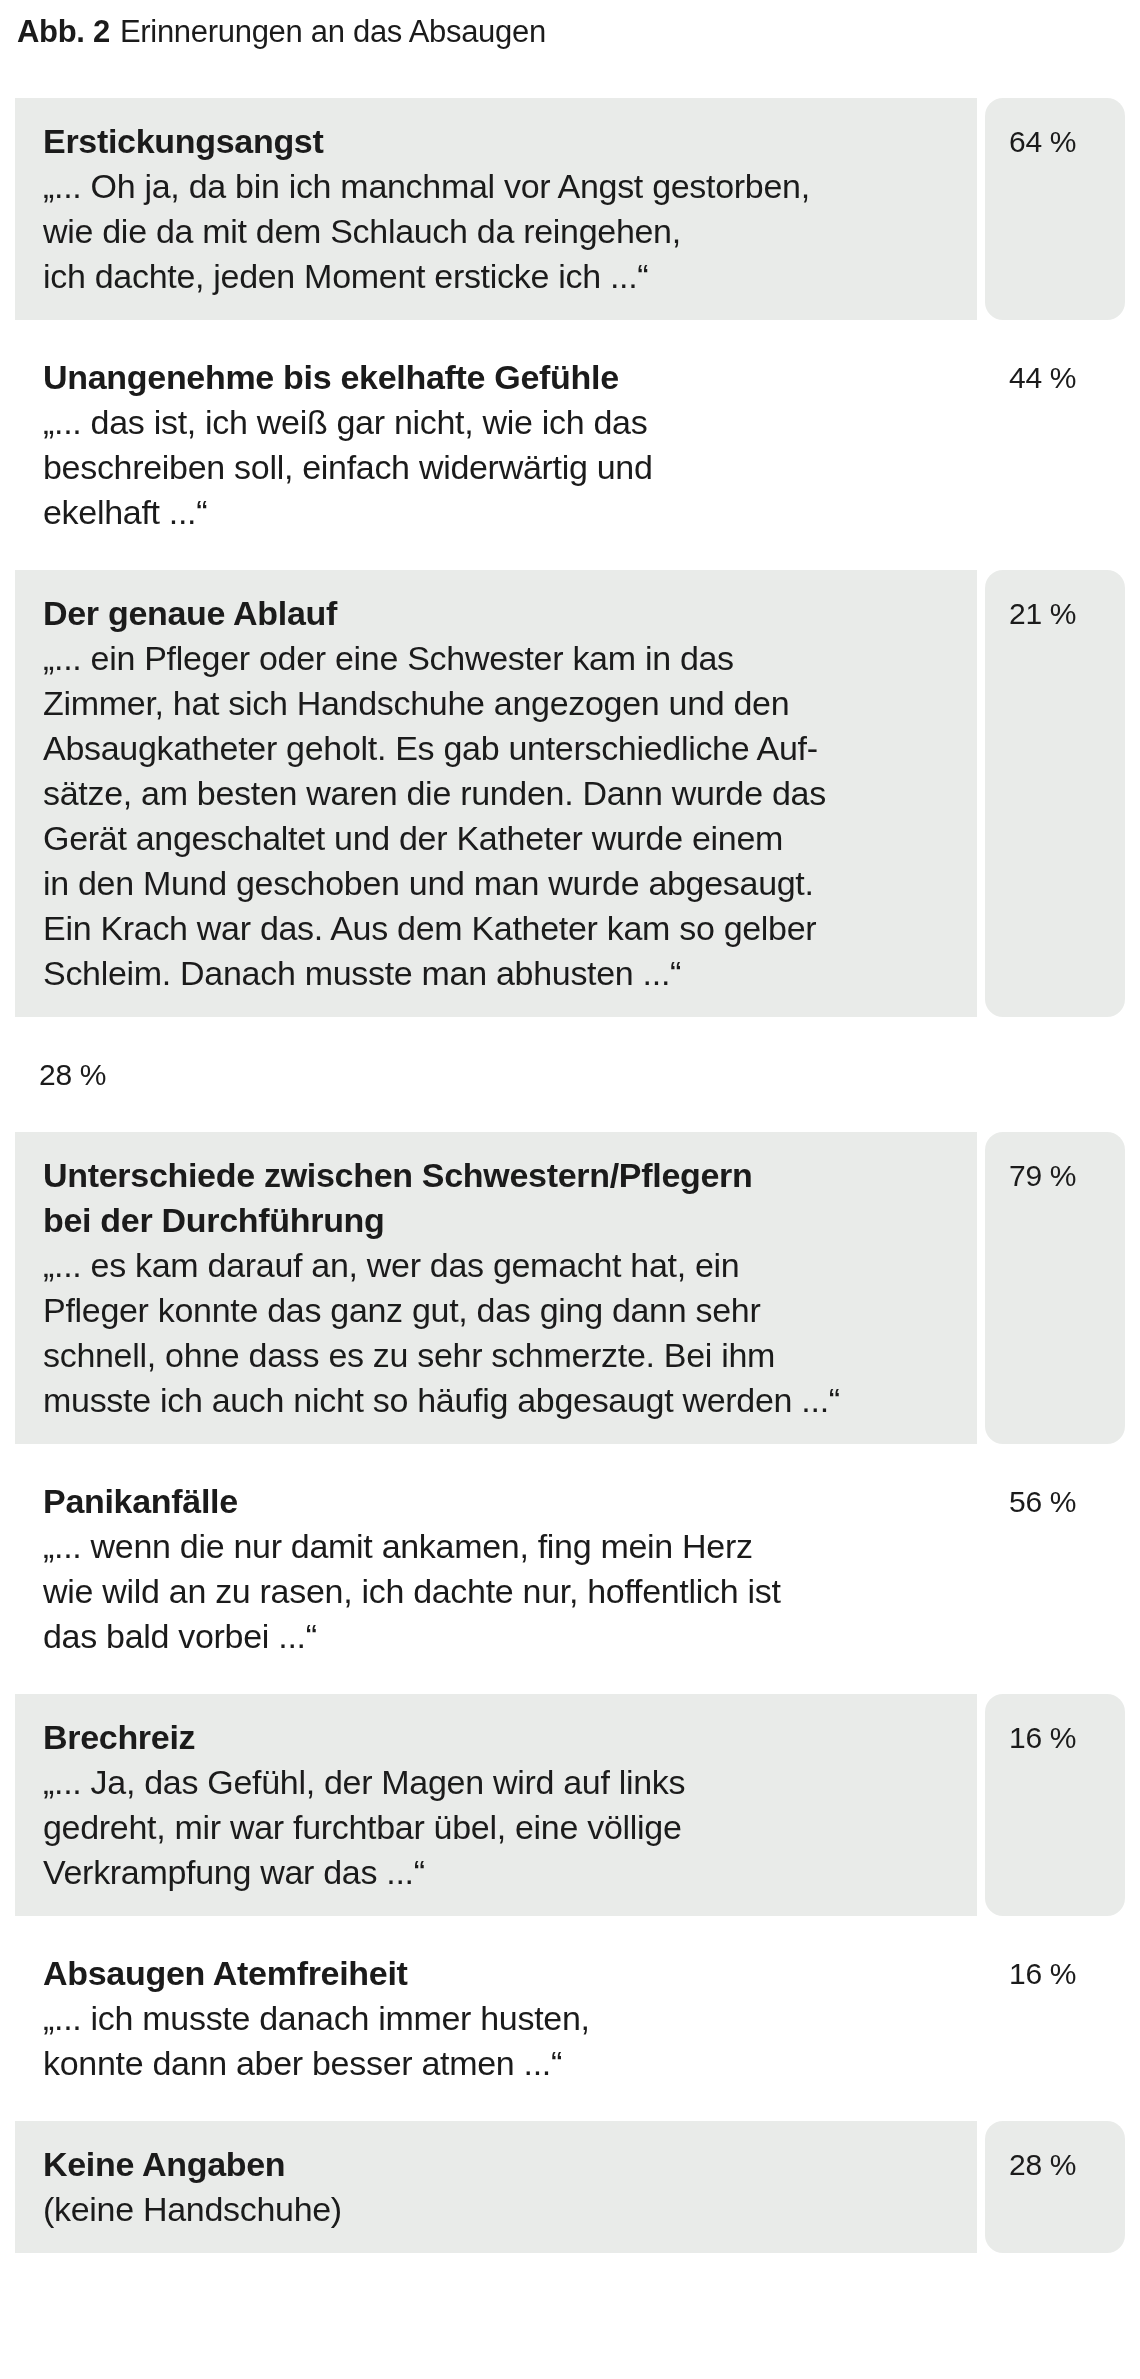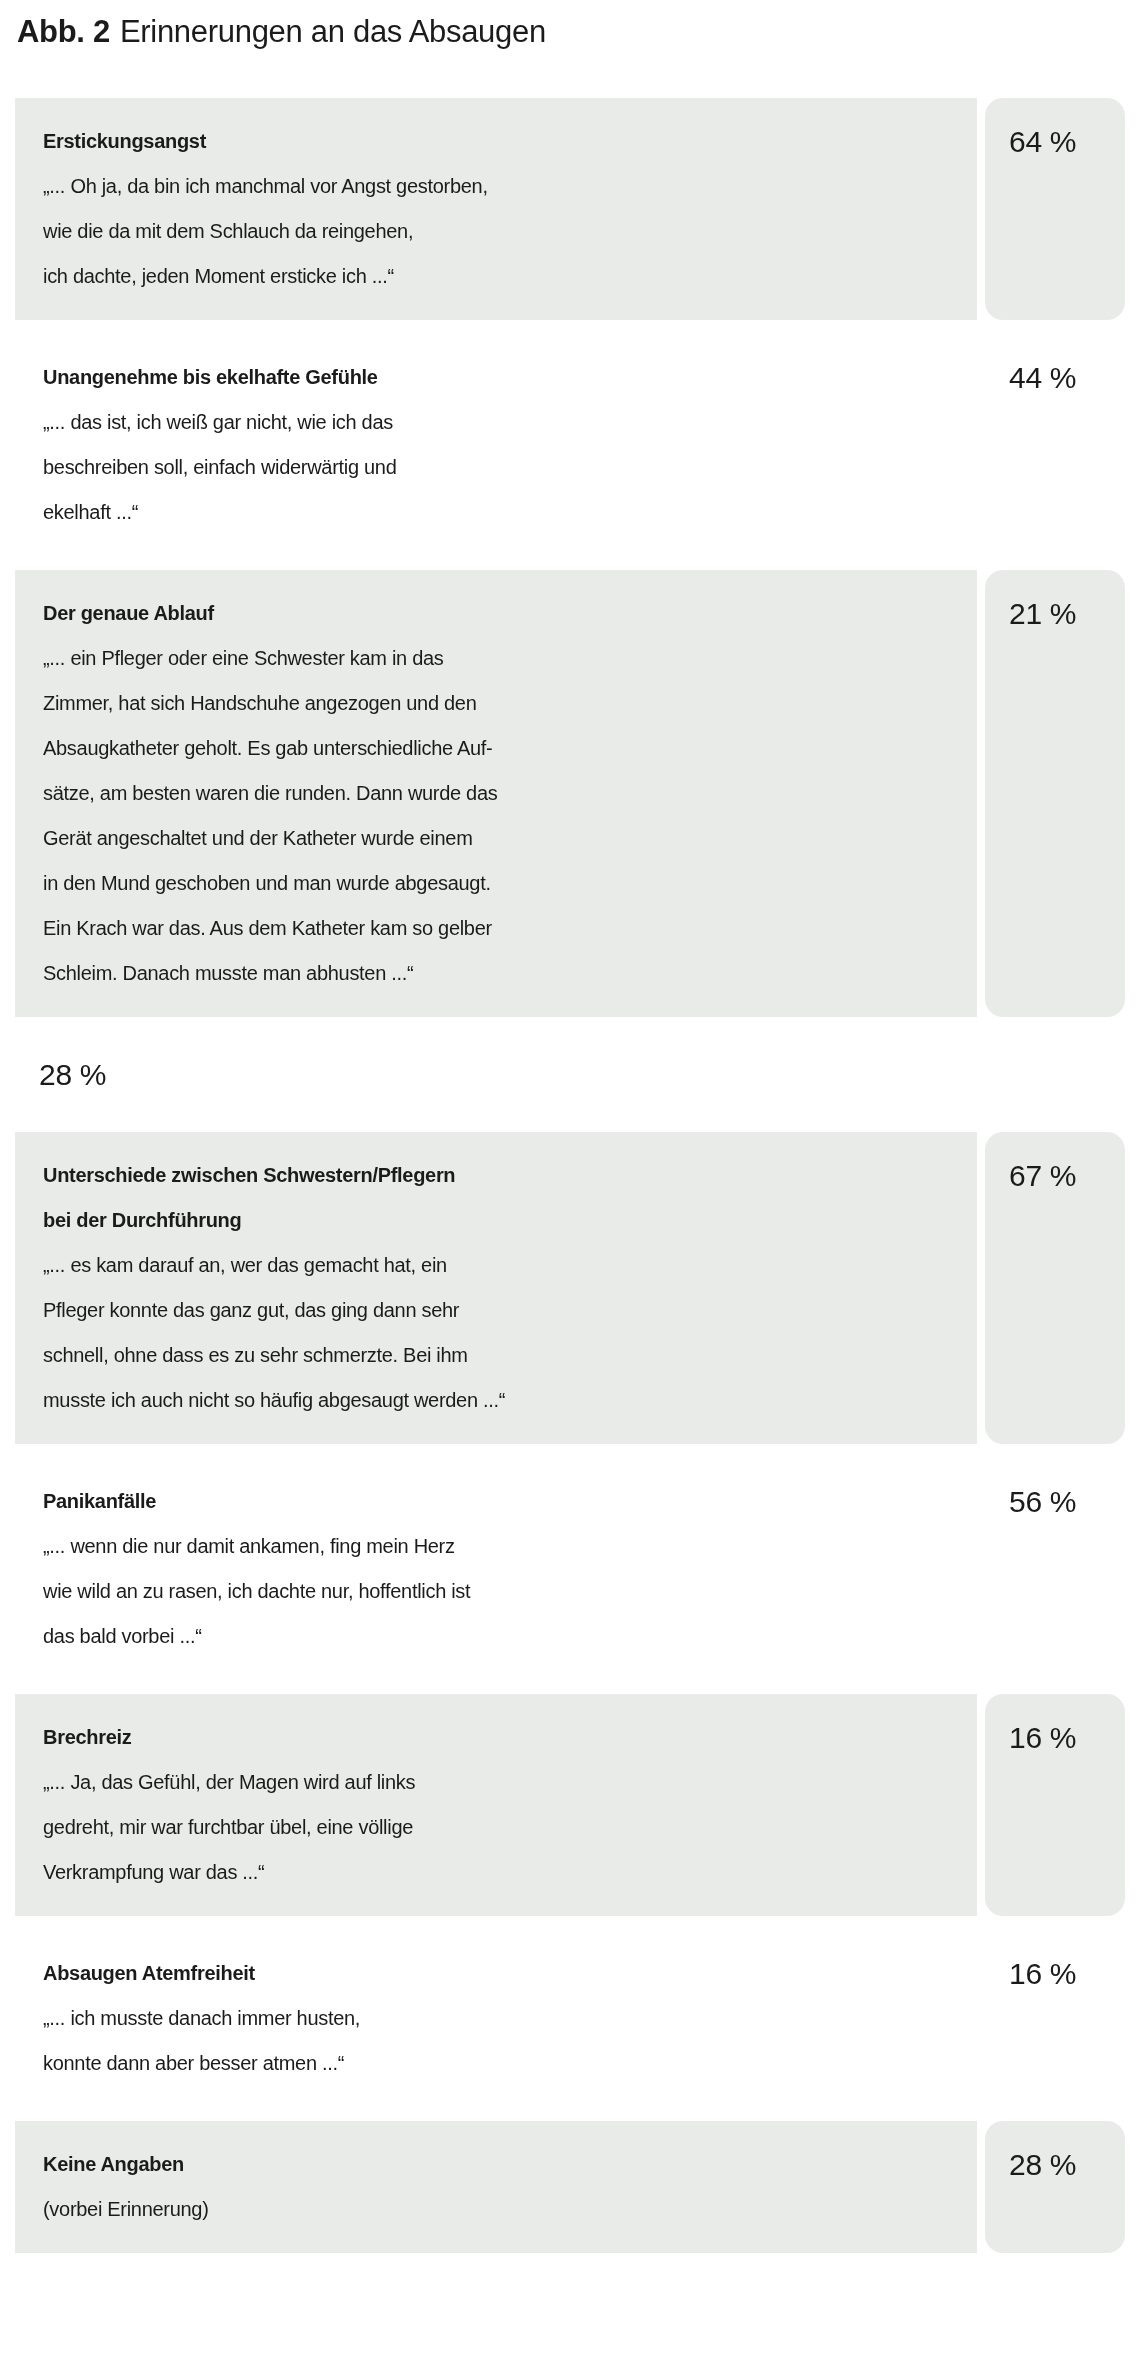--- a/index.html
+++ b/index.html
@@ -35,21 +35,21 @@
     flex-direction: column;
     gap: 14px;
   }
   .row {
     display: flex;
     gap: 8px;
   }
   .cell-main {
     flex: 1;
     padding: 21px 28px 21px 28px;
-    font-size: 20px;
+    font-size: 34px;
     line-height: 45px;
     box-sizing: border-box;
   }
   .cell-pct {
     width: 140px;
     padding: 21px 10px 21px 24px;
     font-size: 30px;
     line-height: 45px;
     box-sizing: border-box;
     border-radius: 18px;
@@ -123,21 +123,21 @@
 
     <div class="row shaded">
       <div class="cell-main">
         <div class="heading">Unterschiede zwischen Schwestern/Pflegern
 bei der Durchführung</div>
         <div class="quote">„... es kam darauf an, wer das gemacht hat, ein
 Pfleger konnte das ganz gut, das ging dann sehr
 schnell, ohne dass es zu sehr schmerzte. Bei ihm
 musste ich auch nicht so häufig abgesaugt werden ...“</div>
       </div>
-      <div class="cell-pct">67 %</div>
+      <div class="cell-pct">79 %</div>
     </div>
 
     <div class="row">
       <div class="cell-main">
         <div class="heading">Panikanfälle</div>
         <div class="quote">„... wenn die nur damit ankamen, fing mein Herz
 wie wild an zu rasen, ich dachte nur, hoffentlich ist
 das bald vorbei ...“</div>
       </div>
       <div class="cell-pct">56 %</div>
@@ -158,21 +158,21 @@
         <div class="heading">Absaugen Atemfreiheit</div>
         <div class="quote">„... ich musste danach immer husten,
 konnte dann aber besser atmen ...“</div>
       </div>
       <div class="cell-pct">16 %</div>
     </div>
 
     <div class="row shaded">
       <div class="cell-main">
         <div class="heading">Keine Angaben</div>
-        <div class="quote">(vorbei Erinnerung)</div>
+        <div class="quote">(keine Handschuhe)</div>
       </div>
       <div class="cell-pct">28 %</div>
     </div>
 
   </div>
 
 
 </div>
 
 </body></html>

